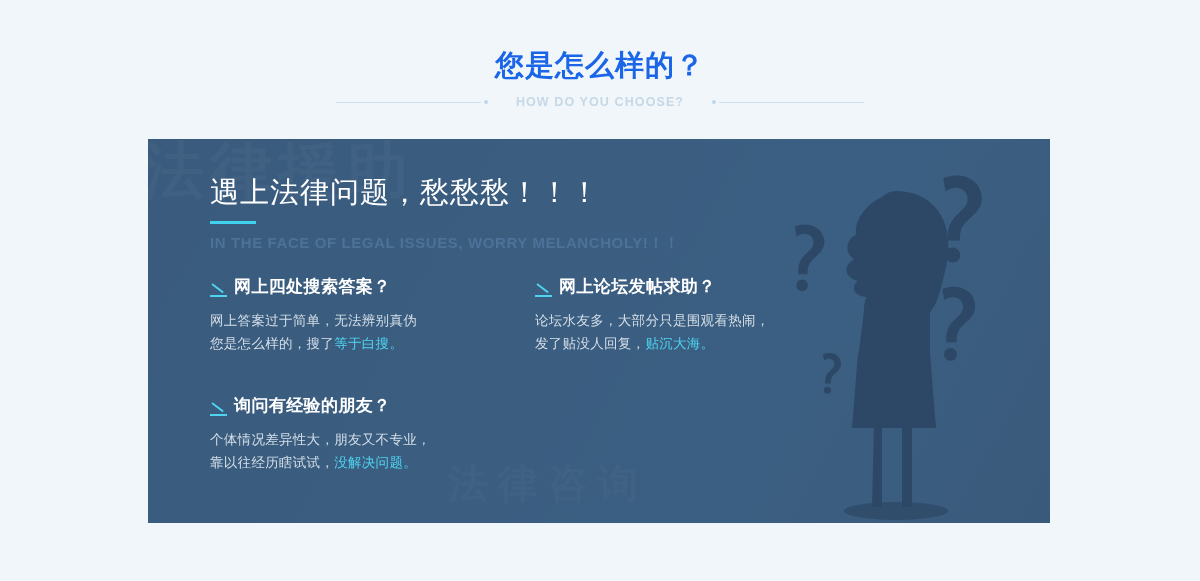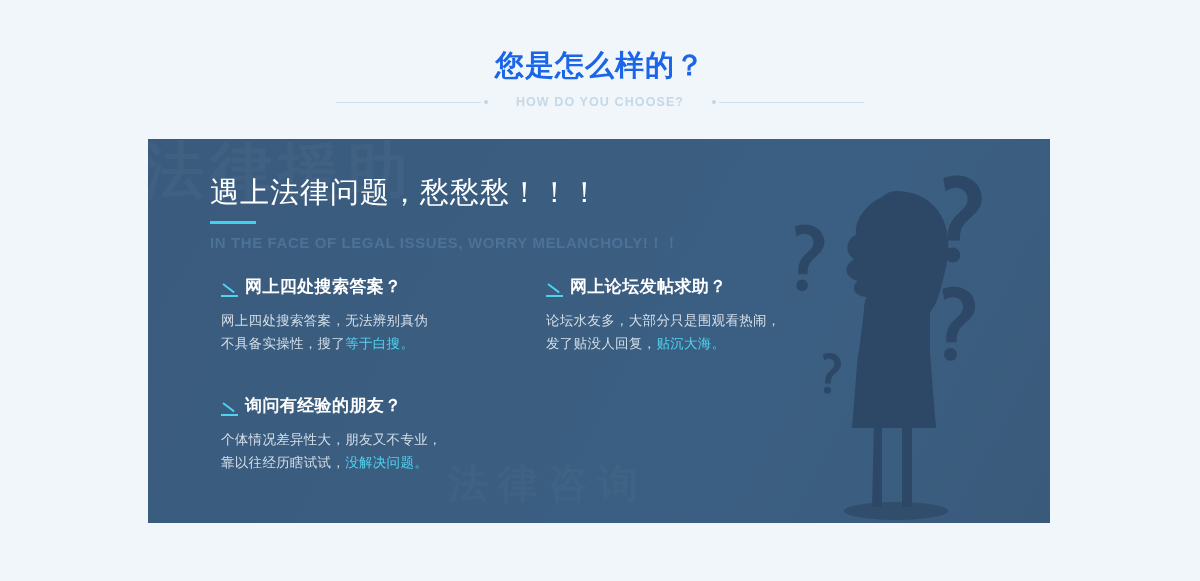--- a/index.html
+++ b/index.html
@@ -144,21 +144,20 @@
 
   
   .items {
     position: absolute;
     left: 62px;
     top: 137px;
     width: 650px;
     display: grid;
     grid-template-columns: 325px 325px;
     grid-row-gap: 40px;
-    margin-left: 11px;
   }
 
   .item { position: relative; }
 
   .item-title-row {
     display: flex;
     align-items: flex-start;
     gap: 7px;
   }
 
@@ -254,22 +253,22 @@
 
       <div class="item">
         <div class="item-title-row">
           <span class="marker-icon">
             <span class="slash-line"></span>
             <span class="underline"></span>
           </span>
           <span class="item-title">网上四处搜索答案？</span>
         </div>
         <div class="item-body">
-          <span>网上四处搜索答案，无法辨别真伪</span><br>
-          <span>不具备实操性，搜了</span><span class="hl">等于白搜。</span>
+          <span>网上答案过于简单，无法辨别真伪</span><br>
+          <span>您是怎么样的，搜了</span><span class="hl">等于白搜。</span>
         </div>
       </div>
 
       <div class="item">
         <div class="item-title-row">
           <span class="marker-icon">
             <span class="slash-line"></span>
             <span class="underline"></span>
           </span>
           <span class="item-title">网上论坛发帖求助？</span>

